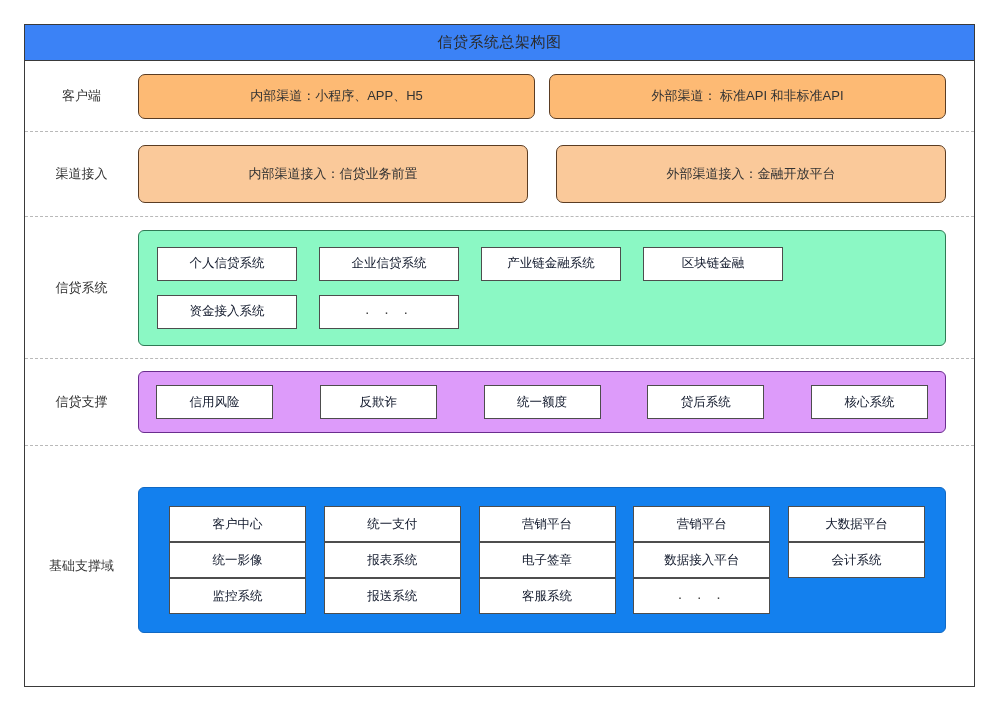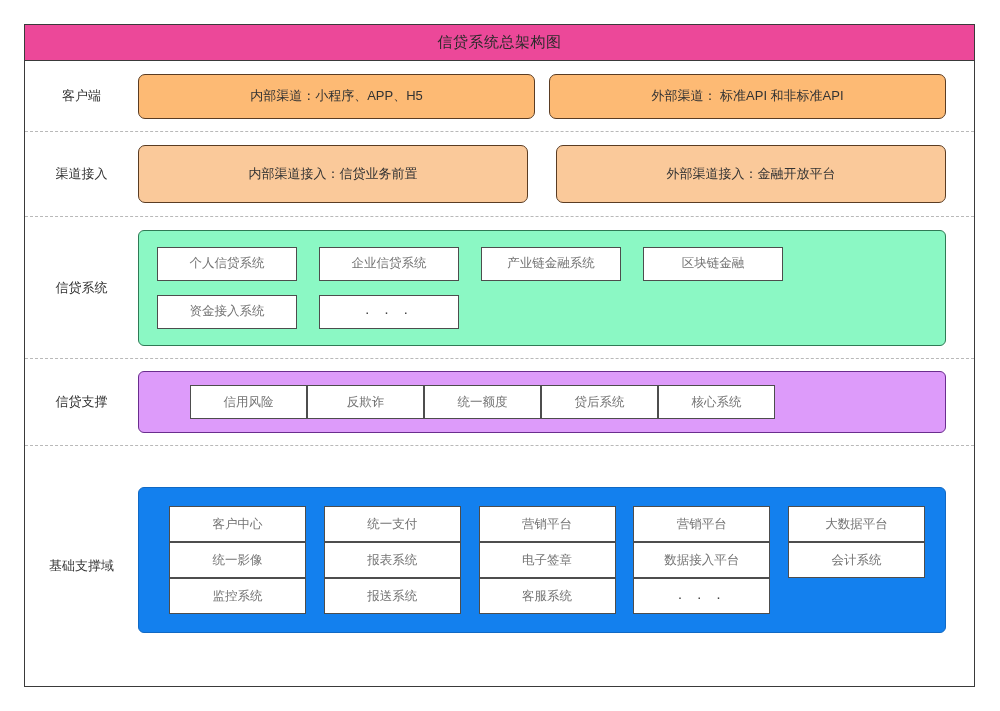--- a/index.html
+++ b/index.html
@@ -25,21 +25,21 @@
     background: #ffffff;
     box-sizing: border-box;
     display: flex;
     flex-direction: column;
   }
 
   
   #title-band {
     height: 36px;
     flex: 0 0 36px;
-    background: #ec4899;
+    background: #3b82f6;
     border-bottom: 1.5px solid #3a3a3a;
     display: flex;
     align-items: center;
     justify-content: center;
     box-sizing: border-box;
   }
   #title-band .title-text {
     font-size: 15px;
     color: #2b2b2b;
     letter-spacing: 0.5px;
@@ -119,21 +119,21 @@
     display: flex;
     flex-wrap: wrap;
   }
   .tile {
     background: #ffffff;
     border: 1.4px solid #4d4d4d;
     display: flex;
     align-items: center;
     justify-content: center;
     font-size: 12.5px;
-    color: #737373;
+    color: #0f172a;
     box-sizing: border-box;
     height: 34px;
   }
   .tile.ellipsis { letter-spacing: 5px; font-size: 15px; color:#444; }
 
   
   #row-credit { flex: 0 0 142px; }
   #row-credit .group-band {
     background: #8bf8c4;
     border: 1.6px solid #2f7a55;
@@ -143,21 +143,21 @@
   #row-credit .group-grid { gap: 14px 22px; }
   #row-credit .tile { width: 140px; }
 
   
   #row-support { flex: 0 0 87px; }
   #row-support .group-band {
     background: #dd9bfa;
     border: 1.6px solid #6a2d8e;
     padding: 13px 17px;
   }
-  #row-support .group-grid { gap: 0; justify-content: flex-start; margin-left: 34px; }
+  #row-support .group-grid { gap: 0; justify-content: space-between; }
   #row-support .tile { width: 117px; }
 
   
   #row-base { flex: 1 1 auto; }
   #row-base .row-body { align-items: stretch; padding-top: 10px; padding-bottom: 22px; }
   #row-base .group-band {
     background: #1380ee;
     border: 1.6px solid #1169c4;
     padding: 18px 20px;
   }

